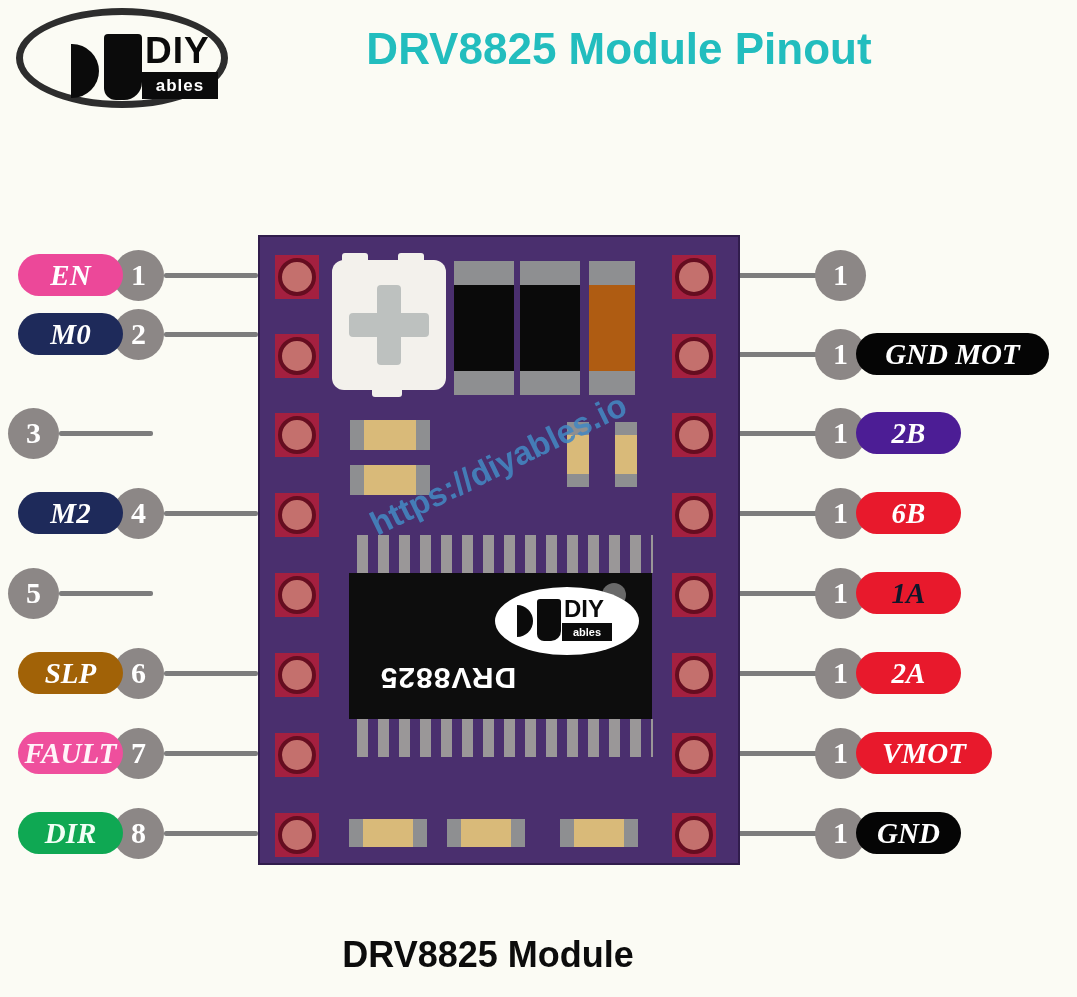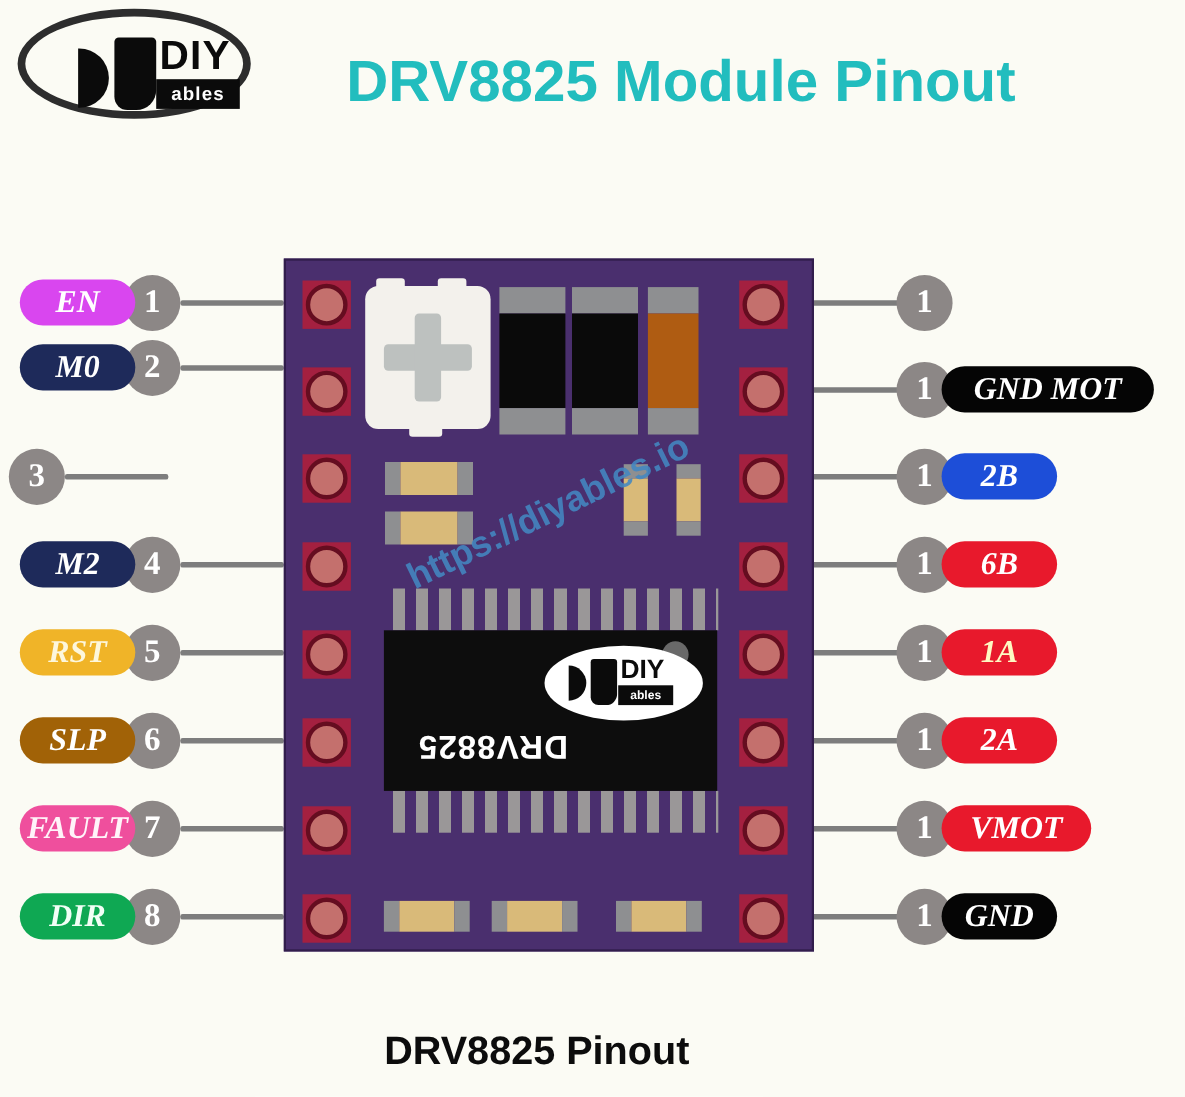--- a/index.html
+++ b/index.html
@@ -15,21 +15,21 @@
   .brand .jblk{position:absolute;left:88px;top:26px;width:38px;height:66px;background:#0b0b0b;
                border-radius:4px 4px 18px 12px;}
   .brand .diy{position:absolute;left:129px;top:24px;font-size:37px;font-weight:bold;color:#0b0b0b;
               letter-spacing:1px;line-height:1;}
   .brand .ables{position:absolute;left:126px;top:64px;width:76px;height:27px;background:#0b0b0b;
                 color:#fff;font-size:17px;font-weight:bold;display:flex;align-items:center;
                 justify-content:center;letter-spacing:1px;}
 
   
   .title{position:absolute;left:283px;top:24px;width:672px;text-align:center;
-         font-size:53px;font-weight:bold;color:#22BDBE;letter-spacing:0px;margin-top:20px;}
+         font-size:44px;font-weight:bold;color:#22BDBE;letter-spacing:0px;}
   .caption{position:absolute;left:298px;top:934px;width:380px;text-align:center;
            font-size:36px;font-weight:bold;color:#0c0c0c;}
 
   
   .row{position:absolute;height:52px;display:flex;align-items:center;}
   .row-l{left:18px;}
   .row-r{left:738px;}
   .pill{height:42px;border-radius:21px;display:flex;align-items:center;justify-content:center;
         color:#fff;font-family:"Liberation Serif",serif;font-style:italic;font-weight:bold;
         font-size:29px;position:relative;z-index:2;white-space:nowrap;}
@@ -92,21 +92,21 @@
     <div class="oval"></div>
     <div class="semi"></div>
     <div class="jblk"></div>
     <div class="diy">DIY</div>
     <div class="ables">ables</div>
   </div>
 
   <div class="title">DRV8825 Module Pinout</div>
 
   <div class="row row-l" style="top:249px">
-    <div class="pill pill-l" style="background: #d946ef; color: rgb(255, 255, 255);">
+    <div class="pill pill-l" style="background: #ec4899; color: rgb(255, 255, 255);">
         <span>EN</span>
       </div>
     <div class="badge">
         <span>1</span>
       </div>
     <div class="wire wire-l"></div>
   </div>
   <div class="row row-l" style="top:308px">
     <div class="pill pill-l" style="background: rgb(30, 42, 90); color: rgb(255, 255, 255);">
         <span>M0</span>
@@ -125,23 +125,20 @@
   <div class="row row-l" style="top:487px">
     <div class="pill pill-l" style="background: rgb(30, 42, 90); color: rgb(255, 255, 255);">
         <span>M2</span>
       </div>
     <div class="badge">
         <span>4</span>
       </div>
     <div class="wire wire-l"></div>
   </div>
   <div class="row row-l" style="top:567px">
-    <div class="pill pill-l" style="background: rgb(240, 180, 40); color: rgb(253, 247, 220);">
-        <span>RST</span>
-      </div>
     <div class="badge">
         <span>5</span>
       </div>
     <div class="wire wire-l"></div>
   </div>
   <div class="row row-l" style="top:647px">
     <div class="pill pill-l" style="background: #a16207; color: rgb(255, 255, 255);">
         <span>SLP</span>
       </div>
     <div class="badge">
@@ -181,39 +178,39 @@
       </div>
     <div class="pill" style="width: 193px; background: rgb(5, 5, 5); color: rgb(255, 255, 255);">
         <span>GND MOT</span>
       </div>
   </div>
   <div class="row row-r" style="top:407px">
     <div class="wire wire-r"></div>
     <div class="badge">
         <span>1</span>
       </div>
-    <div class="pill" style="width: 105px; background: #1d4ed8; color: rgb(255, 255, 255);">
+    <div class="pill" style="width: 105px; background: #4c1d95; color: rgb(255, 255, 255);">
         <span>2B</span>
       </div>
   </div>
   <div class="row row-r" style="top:487px">
     <div class="wire wire-r"></div>
     <div class="badge">
         <span>1</span>
       </div>
     <div class="pill" style="width: 105px; background: rgb(232, 25, 44); color: rgb(255, 255, 255);">
         <span>6B</span>
       </div>
   </div>
   <div class="row row-r" style="top:567px">
     <div class="wire wire-r"></div>
     <div class="badge">
         <span>1</span>
       </div>
-    <div class="pill" style="width: 105px; background: rgb(232, 25, 44); color: #fef9c3;">
+    <div class="pill" style="width: 105px; background: rgb(232, 25, 44); color: #0f172a;">
         <span>1A</span>
       </div>
   </div>
   <div class="row row-r" style="top:647px">
     <div class="wire wire-r"></div>
     <div class="badge">
         <span>1</span>
       </div>
     <div class="pill" style="width: 105px; background: rgb(232, 25, 44); color: rgb(255, 255, 255);">
         <span>2A</span>
@@ -360,15 +357,15 @@
       </div>
     <div class="res-h" style="left:300px;top:582px;width:78px;height:28px">
         <div class="end"></div>
         <div class="mid"></div>
         <div class="end"></div>
       </div>
 
     <div class="watermark">https://diyables.io</div>
   </div>
 
-  <div class="caption">DRV8825 Pinout</div>
+  <div class="caption">DRV8825 Module</div>
 
 </div>
 
 </body></html>

